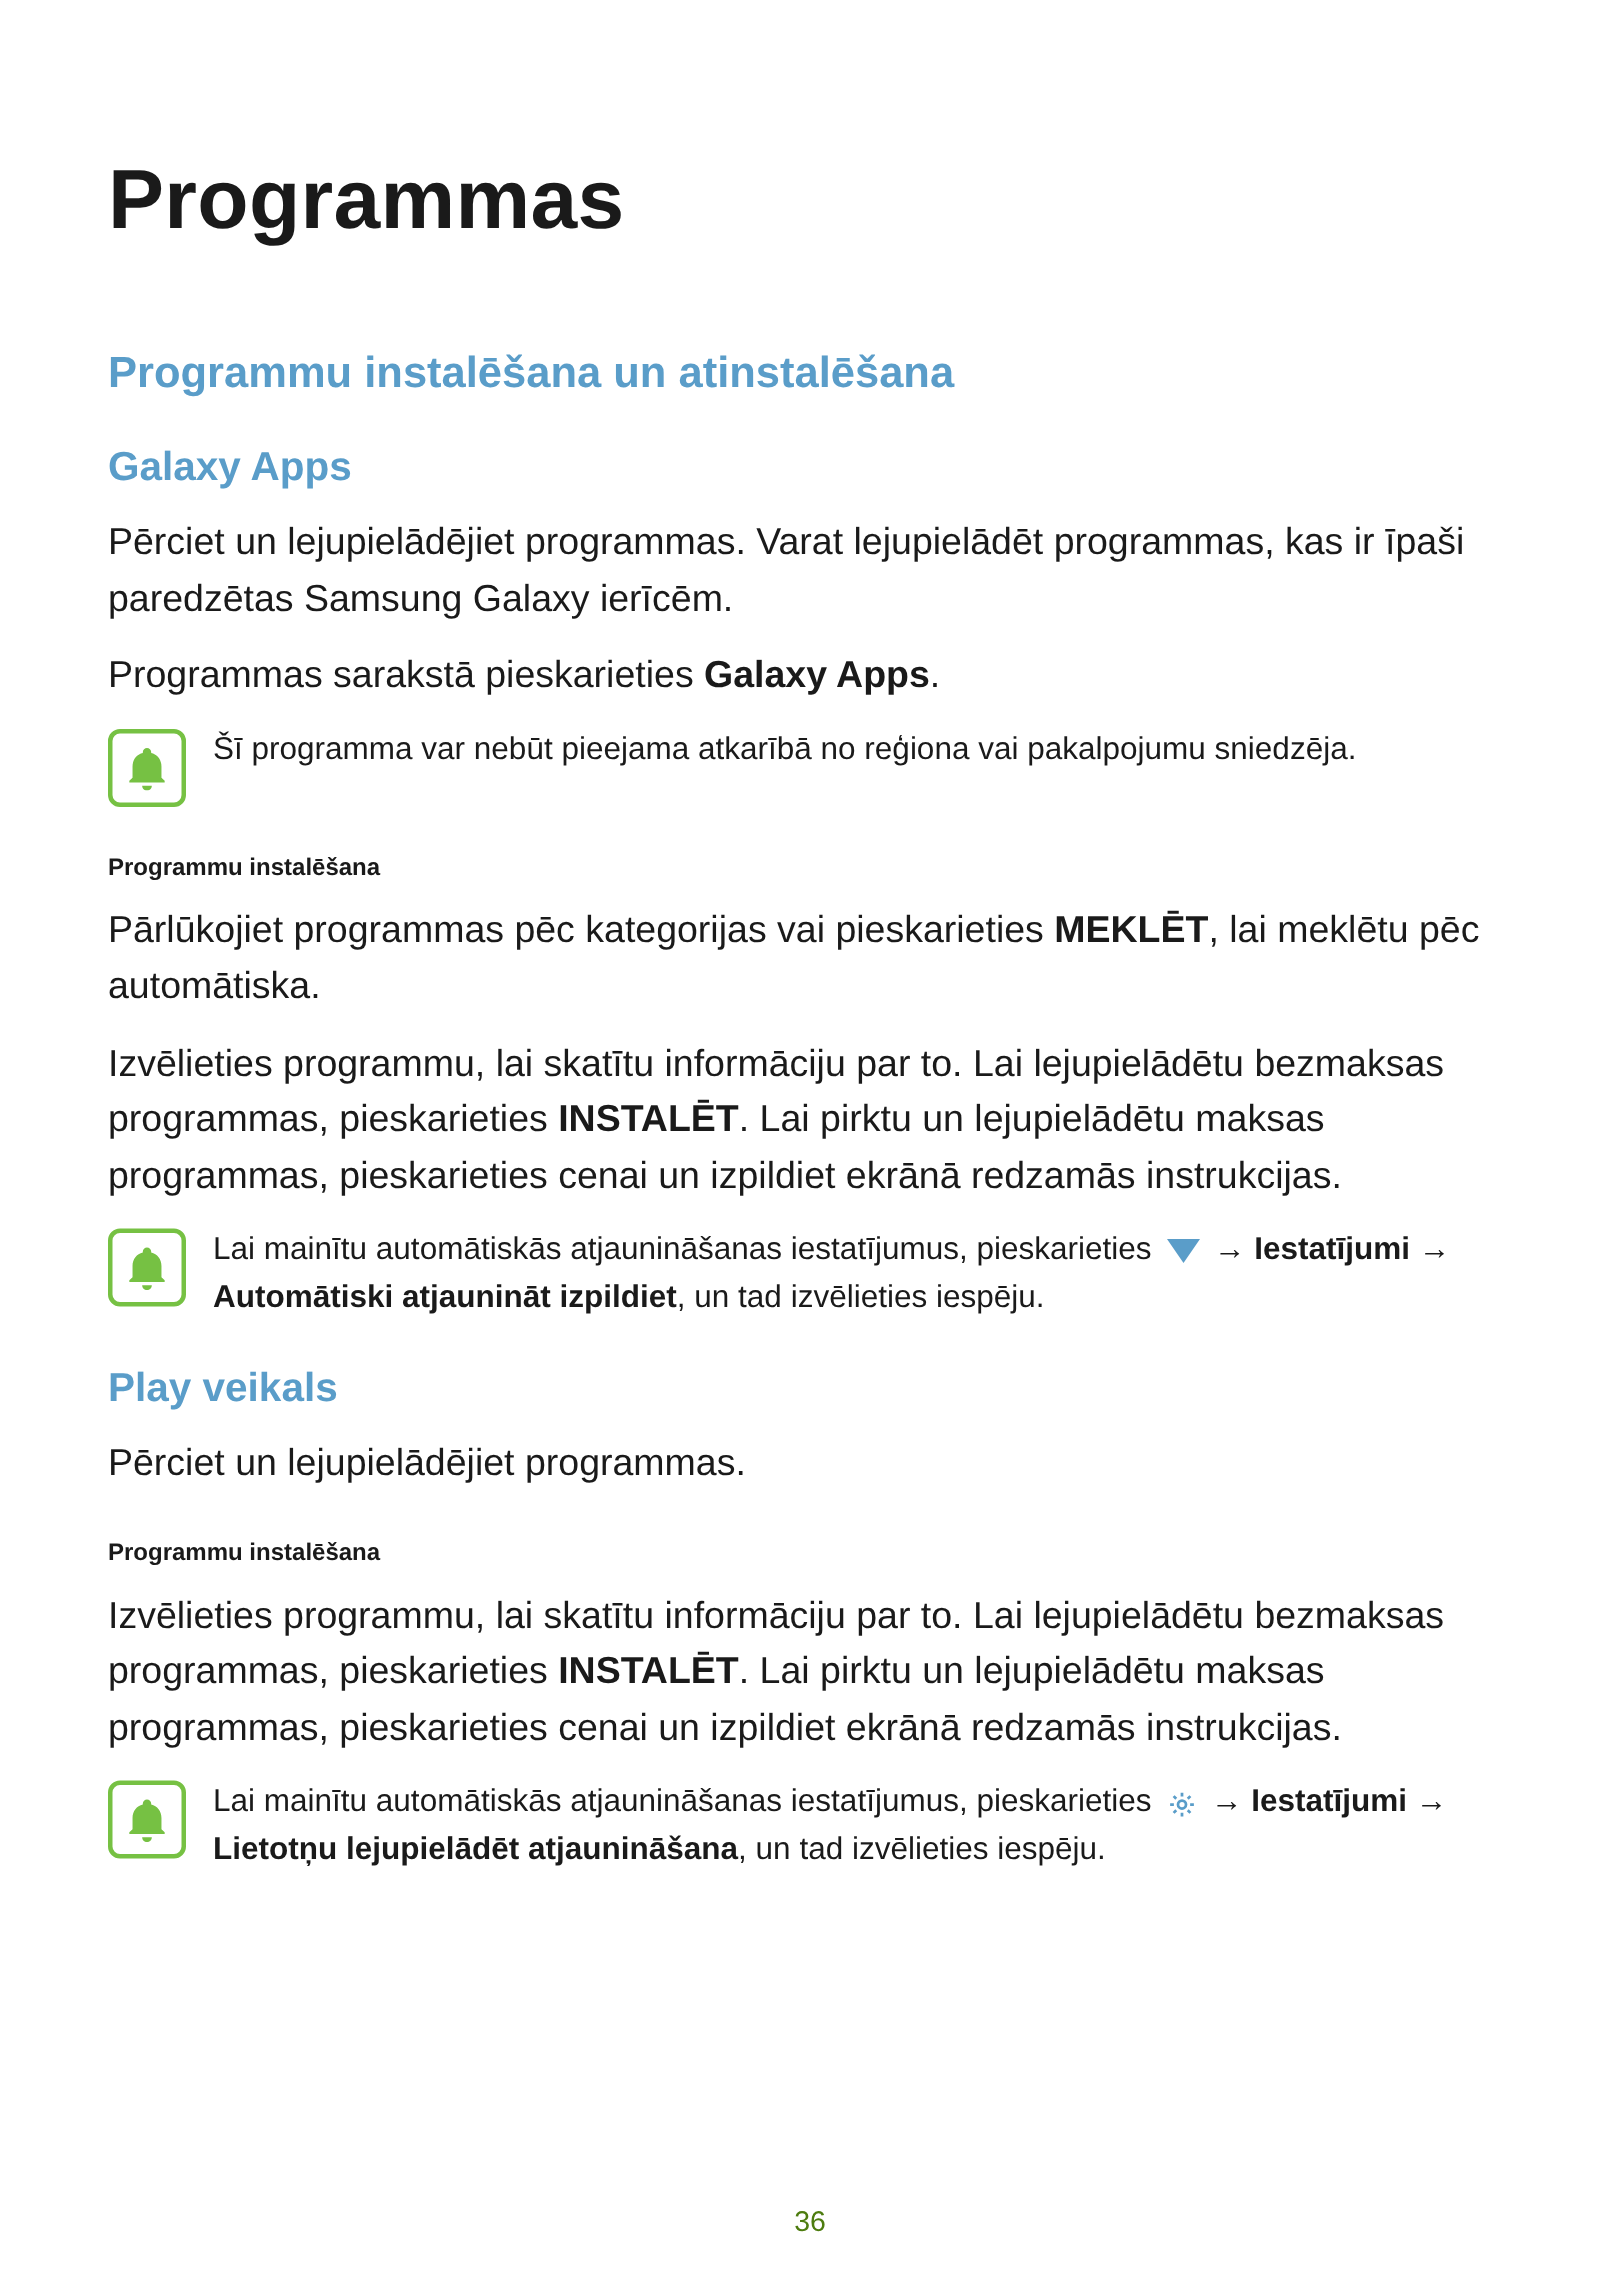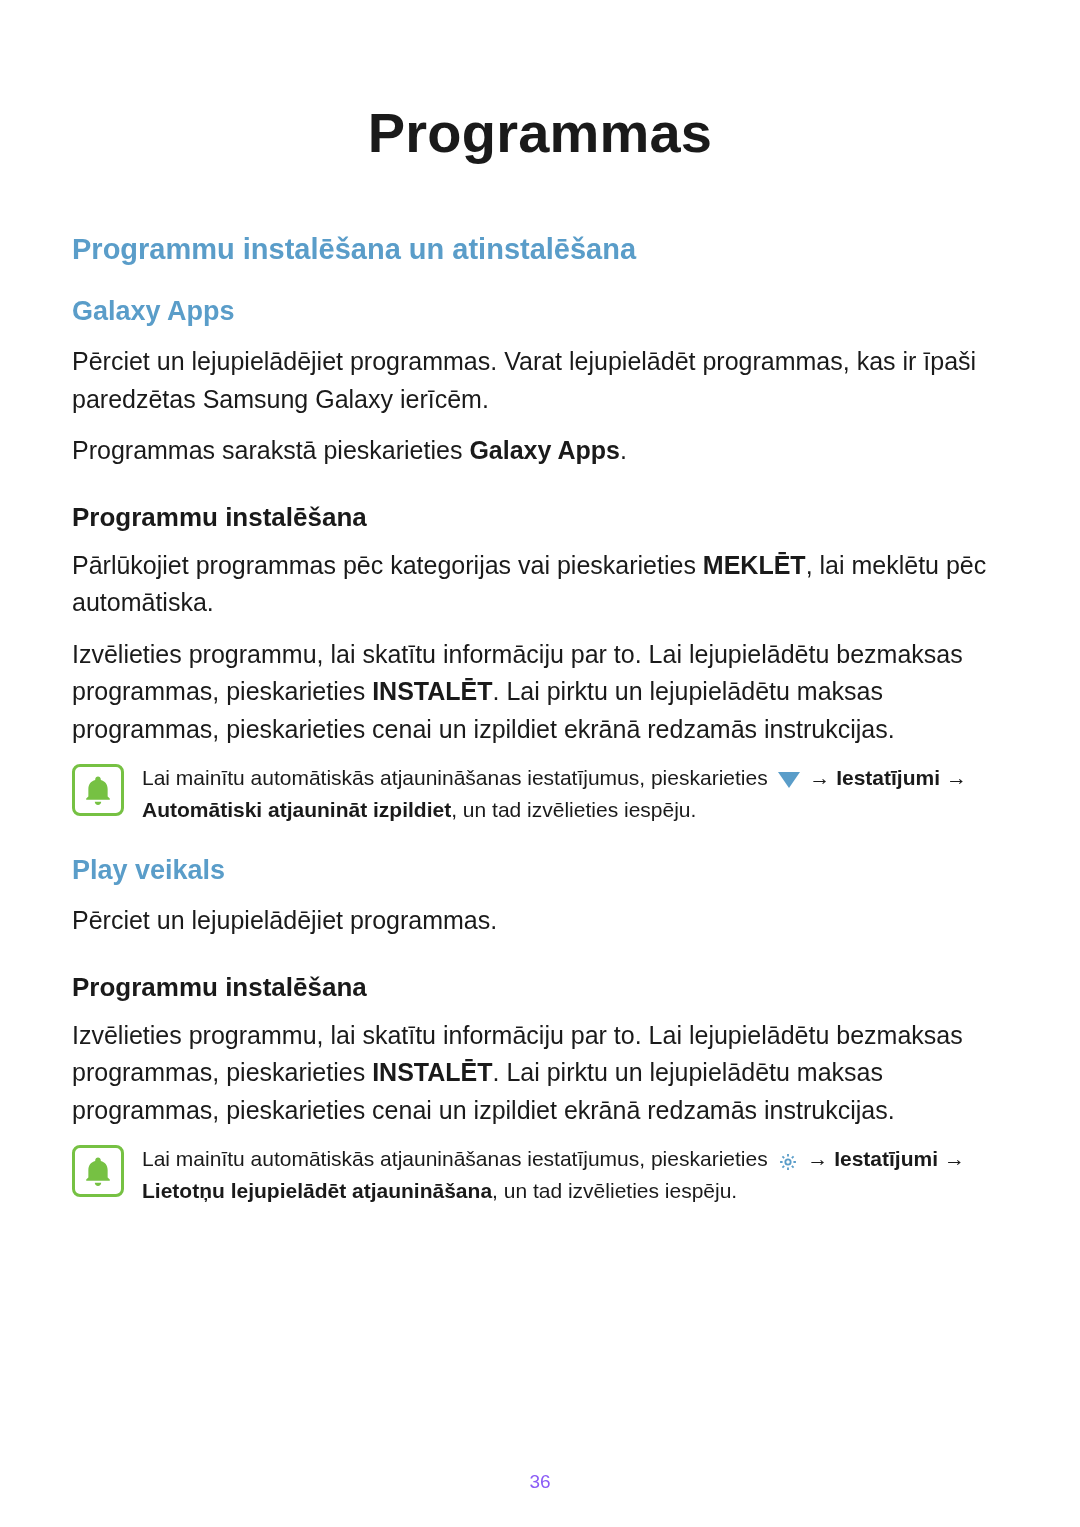--- a/index.html
+++ b/index.html
@@ -16,36 +16,35 @@
     box-sizing: border-box;
     padding: 100px 72px 40px 72px;
     position: relative;
     height: 100%;
   }
   h1 {
     font-size: 56px;
     font-weight: 700;
     margin: 0 0 68px 0;
     letter-spacing: 0.2px;
-    text-align: center;
   }
   h2 {
     font-size: 29px;
     font-weight: 700;
     color: #5a9dc9;
     margin: 0 0 30px 0;
   }
   h3 {
     font-size: 27px;
     font-weight: 700;
     color: #5a9dc9;
     margin: 0 0 16px 0;
   }
   h4 {
-    font-size: 26px;
+    font-size: 16px;
     font-weight: 700;
     margin: 32px 0 14px 0;
   }
   p {
     font-size: 25px;
     line-height: 1.5;
     margin: 0 0 14px 0;
   }
   .bold { font-weight: 700; }
   .note {
@@ -99,40 +98,48 @@
     margin: 0 4px -3px 4px;
   }
   .gear svg { display: block; }
   .page-number {
     position: absolute;
     bottom: 34px;
     left: 0;
     right: 0;
     text-align: center;
     font-size: 19px;
-    color: #8b5cf6;
+    color: #4d7c0f;
   }
 </style>
 </head>
 <body>
 
 <div class="page">
 
   <h1>Programmas</h1>
 
   <h2>Programmu instalēšana un atinstalēšana</h2>
 
   <h3>Galaxy Apps</h3>
 
   <p>Pērciet un lejupielādējiet programmas. Varat lejupielādēt programmas, kas ir īpaši paredzētas Samsung Galaxy ierīcēm.</p>
 
   <p>
     <span>Programmas sarakstā pieskarieties </span><span class="bold">Galaxy Apps</span><span>.</span>
   </p>
 
+  <div class="note">
+    <div class="note-icon">
+      <svg class="bell-svg" viewBox="0 0 24 28">
+          <path d="M12 28c1.7 0 3-1.3 3-3H9c0 1.7 1.3 3 3 3zM21 20v-7c0-4.1-2.6-7.5-6.4-8.3V4c0-1.4-1.2-2.5-2.6-2.5S9.4 2.6 9.4 4v0.7C5.6 5.5 3 8.9 3 13v7l-2 2v1h22v-1l-2-2z"></path>
+        </svg>
+    </div>
+    <div class="note-text">Šī programma var nebūt pieejama atkarībā no reģiona vai pakalpojumu sniedzēja.</div>
+  </div>
 
   <h4>Programmu instalēšana</h4>
 
   <p>
     <span>Pārlūkojiet programmas pēc kategorijas vai pieskarieties </span><span class="bold">MEKLĒT</span><span>, lai meklētu pēc automātiska.</span>
   </p>
 
   <p>
     <span>Izvēlieties programmu, lai skatītu informāciju par to. Lai lejupielādētu bezmaksas programmas, pieskarieties </span><span class="bold">INSTALĒT</span><span>. Lai pirktu un lejupielādētu maksas programmas, pieskarieties cenai un izpildiet ekrānā redzamās instrukcijas.</span>
   </p>

